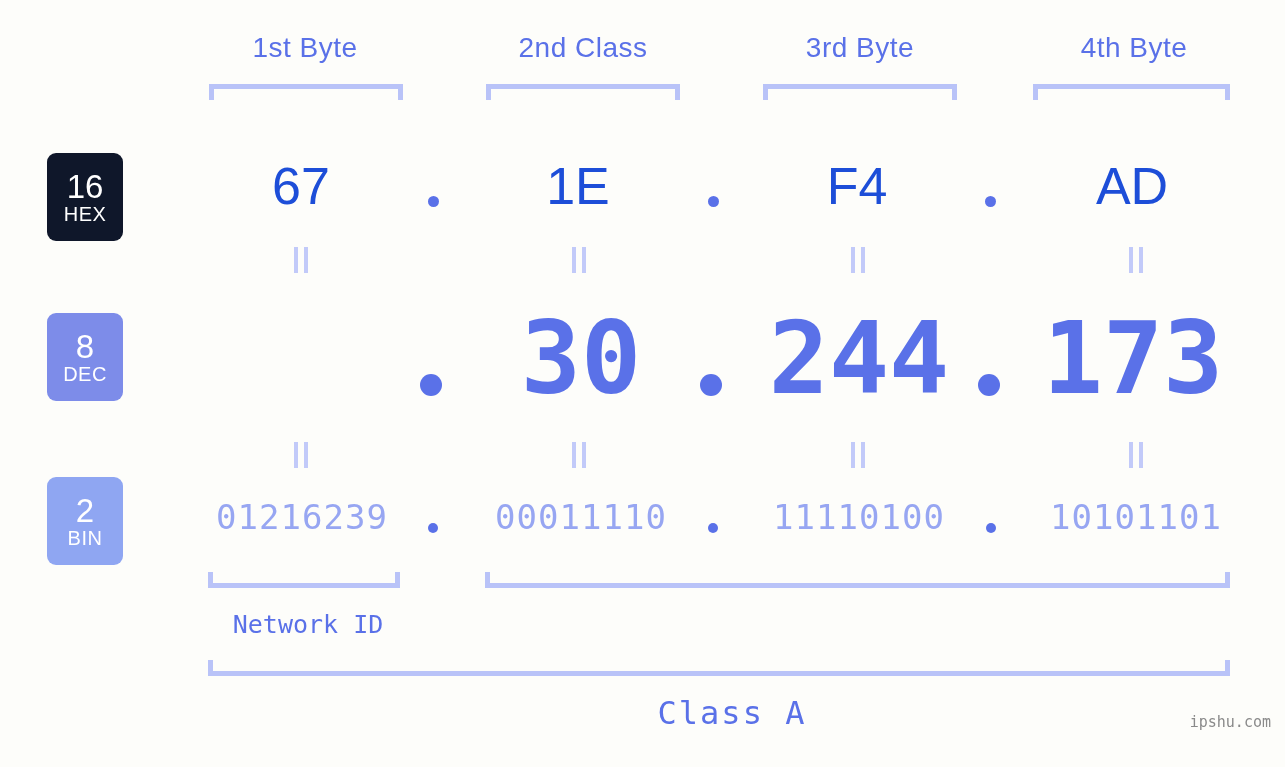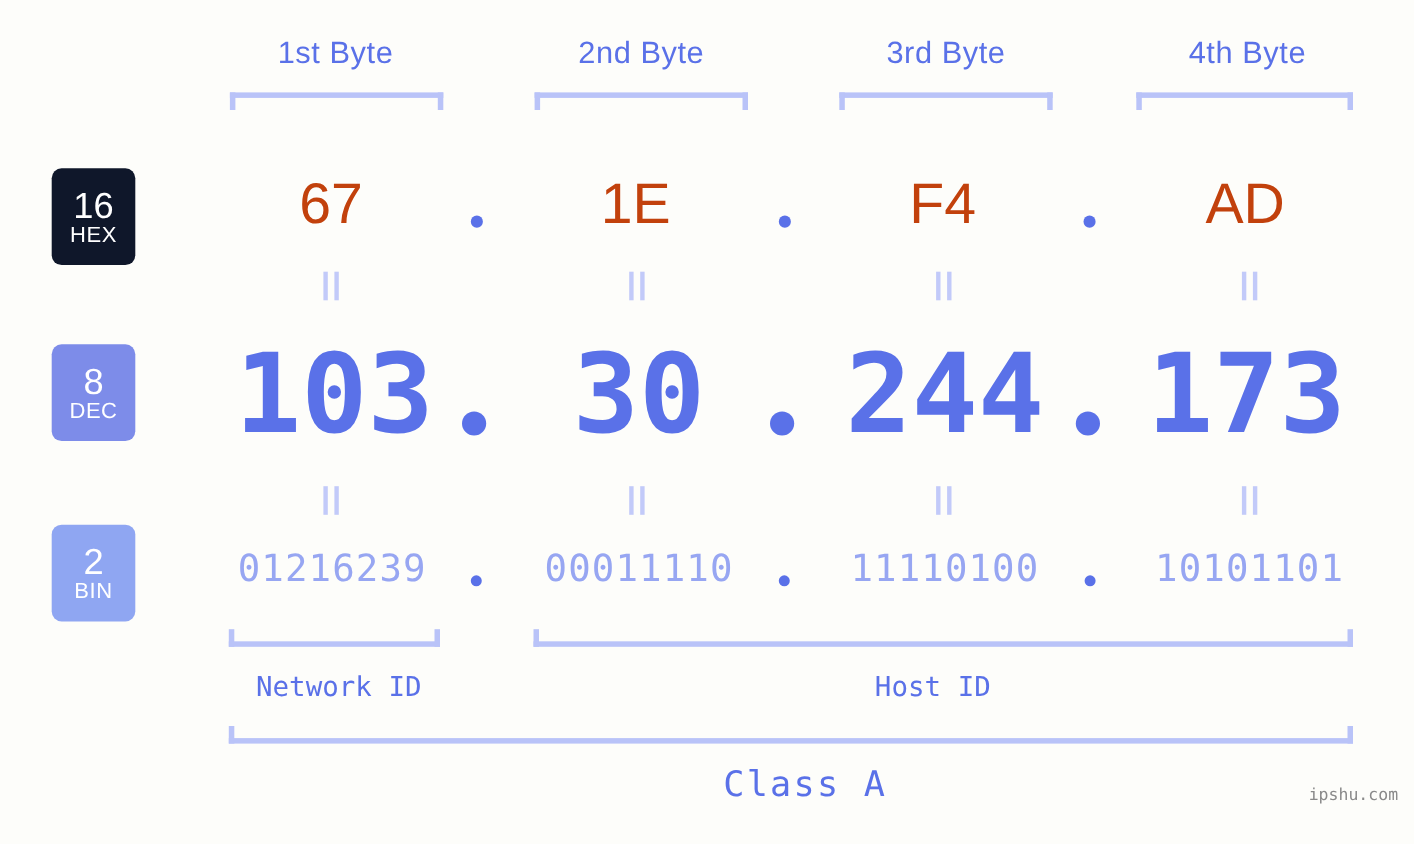--- a/index.html
+++ b/index.html
@@ -81,21 +81,21 @@
   .badge-dec { top: 313px; height: 88px; background: #7d8ce9; }
   .badge-bin { top: 477px; height: 88px; background: #8fa6f2; }
 
   
   .hex-val {
     position: absolute;
     top: 155px;
     text-align: center;
     font-size: 52px;
     line-height: 62px;
-    color: #c2410c;
+    color: #1d4ed8;
     font-family: "Liberation Sans", sans-serif;
     white-space: nowrap;
   }
   .hex-dot {
     position: absolute;
     top: 196px;
     width: 11px;
     height: 11px;
     border-radius: 50%;
     background: #5a71e8;
@@ -193,21 +193,21 @@
     font-family: "DejaVu Sans Mono", monospace;
     white-space: nowrap;
   }
 </style>
 </head>
 <body>
 
 <div class="canvas">
 
   <div class="byte-label" style="left:205px; width:200px;">1st Byte</div>
-  <div class="byte-label" style="left:483px; width:200px;">2nd Byte</div>
+  <div class="byte-label" style="left:483px; width:200px;">2nd Class</div>
   <div class="byte-label" style="left:760px; width:200px;">3rd Byte</div>
   <div class="byte-label" style="left:1034px; width:200px;">4th Byte</div>
 
   <div class="bracket-top" style="left:209px; width:194px;"></div>
   <div class="bracket-top" style="left:486px; width:194px;"></div>
   <div class="bracket-top" style="left:763px; width:194px;"></div>
   <div class="bracket-top" style="left:1033px; width:197px;"></div>
 
   <div class="badge badge-hex">
     <span class="num">16</span>
@@ -237,21 +237,20 @@
   <div class="eq eq-row1" style="left:1129px;">
     <span></span>
       <span></span>
   </div>
 
   <div class="badge badge-dec">
     <span class="num">8</span>
     <span class="sys">DEC</span>
   </div>
 
-  <div class="dec-val" style="left:198px; width:212px;">103</div>
   <div class="dec-dot" style="left:420px;"></div>
   <div class="dec-val" style="left:478px; width:206px;">30</div>
   <div class="dec-dot" style="left:700px;"></div>
   <div class="dec-val" style="left:755px; width:208px;">244</div>
   <div class="dec-dot" style="left:978px;"></div>
   <div class="dec-val" style="left:1029px; width:208px;">173</div>
 
   <div class="eq eq-row2" style="left:294px;">
     <span></span>
       <span></span>
@@ -279,20 +278,19 @@
   <div class="bin-val" style="left:479px; width:204px;">00011110</div>
   <div class="bin-dot" style="left:708px;"></div>
   <div class="bin-val" style="left:757px; width:204px;">11110100</div>
   <div class="bin-dot" style="left:986px;"></div>
   <div class="bin-val" style="left:1034px; width:204px;">10101101</div>
 
   <div class="bracket-bottom" style="left:208px; top:572px; width:192px;"></div>
   <div class="bracket-bottom" style="left:485px; top:572px; width:745px;"></div>
 
   <div class="id-label" style="left:208px; width:200px;">Network ID</div>
-  <div class="id-label" style="left:748px; width:200px;">Host ID</div>
 
   <div class="bracket-bottom" style="left:208px; top:660px; width:1022px;"></div>
   <div class="class-label" style="left:632px; width:200px;">Class A</div>
 
   <div class="watermark">ipshu.com</div>
 
 </div>
 
 </body></html>

